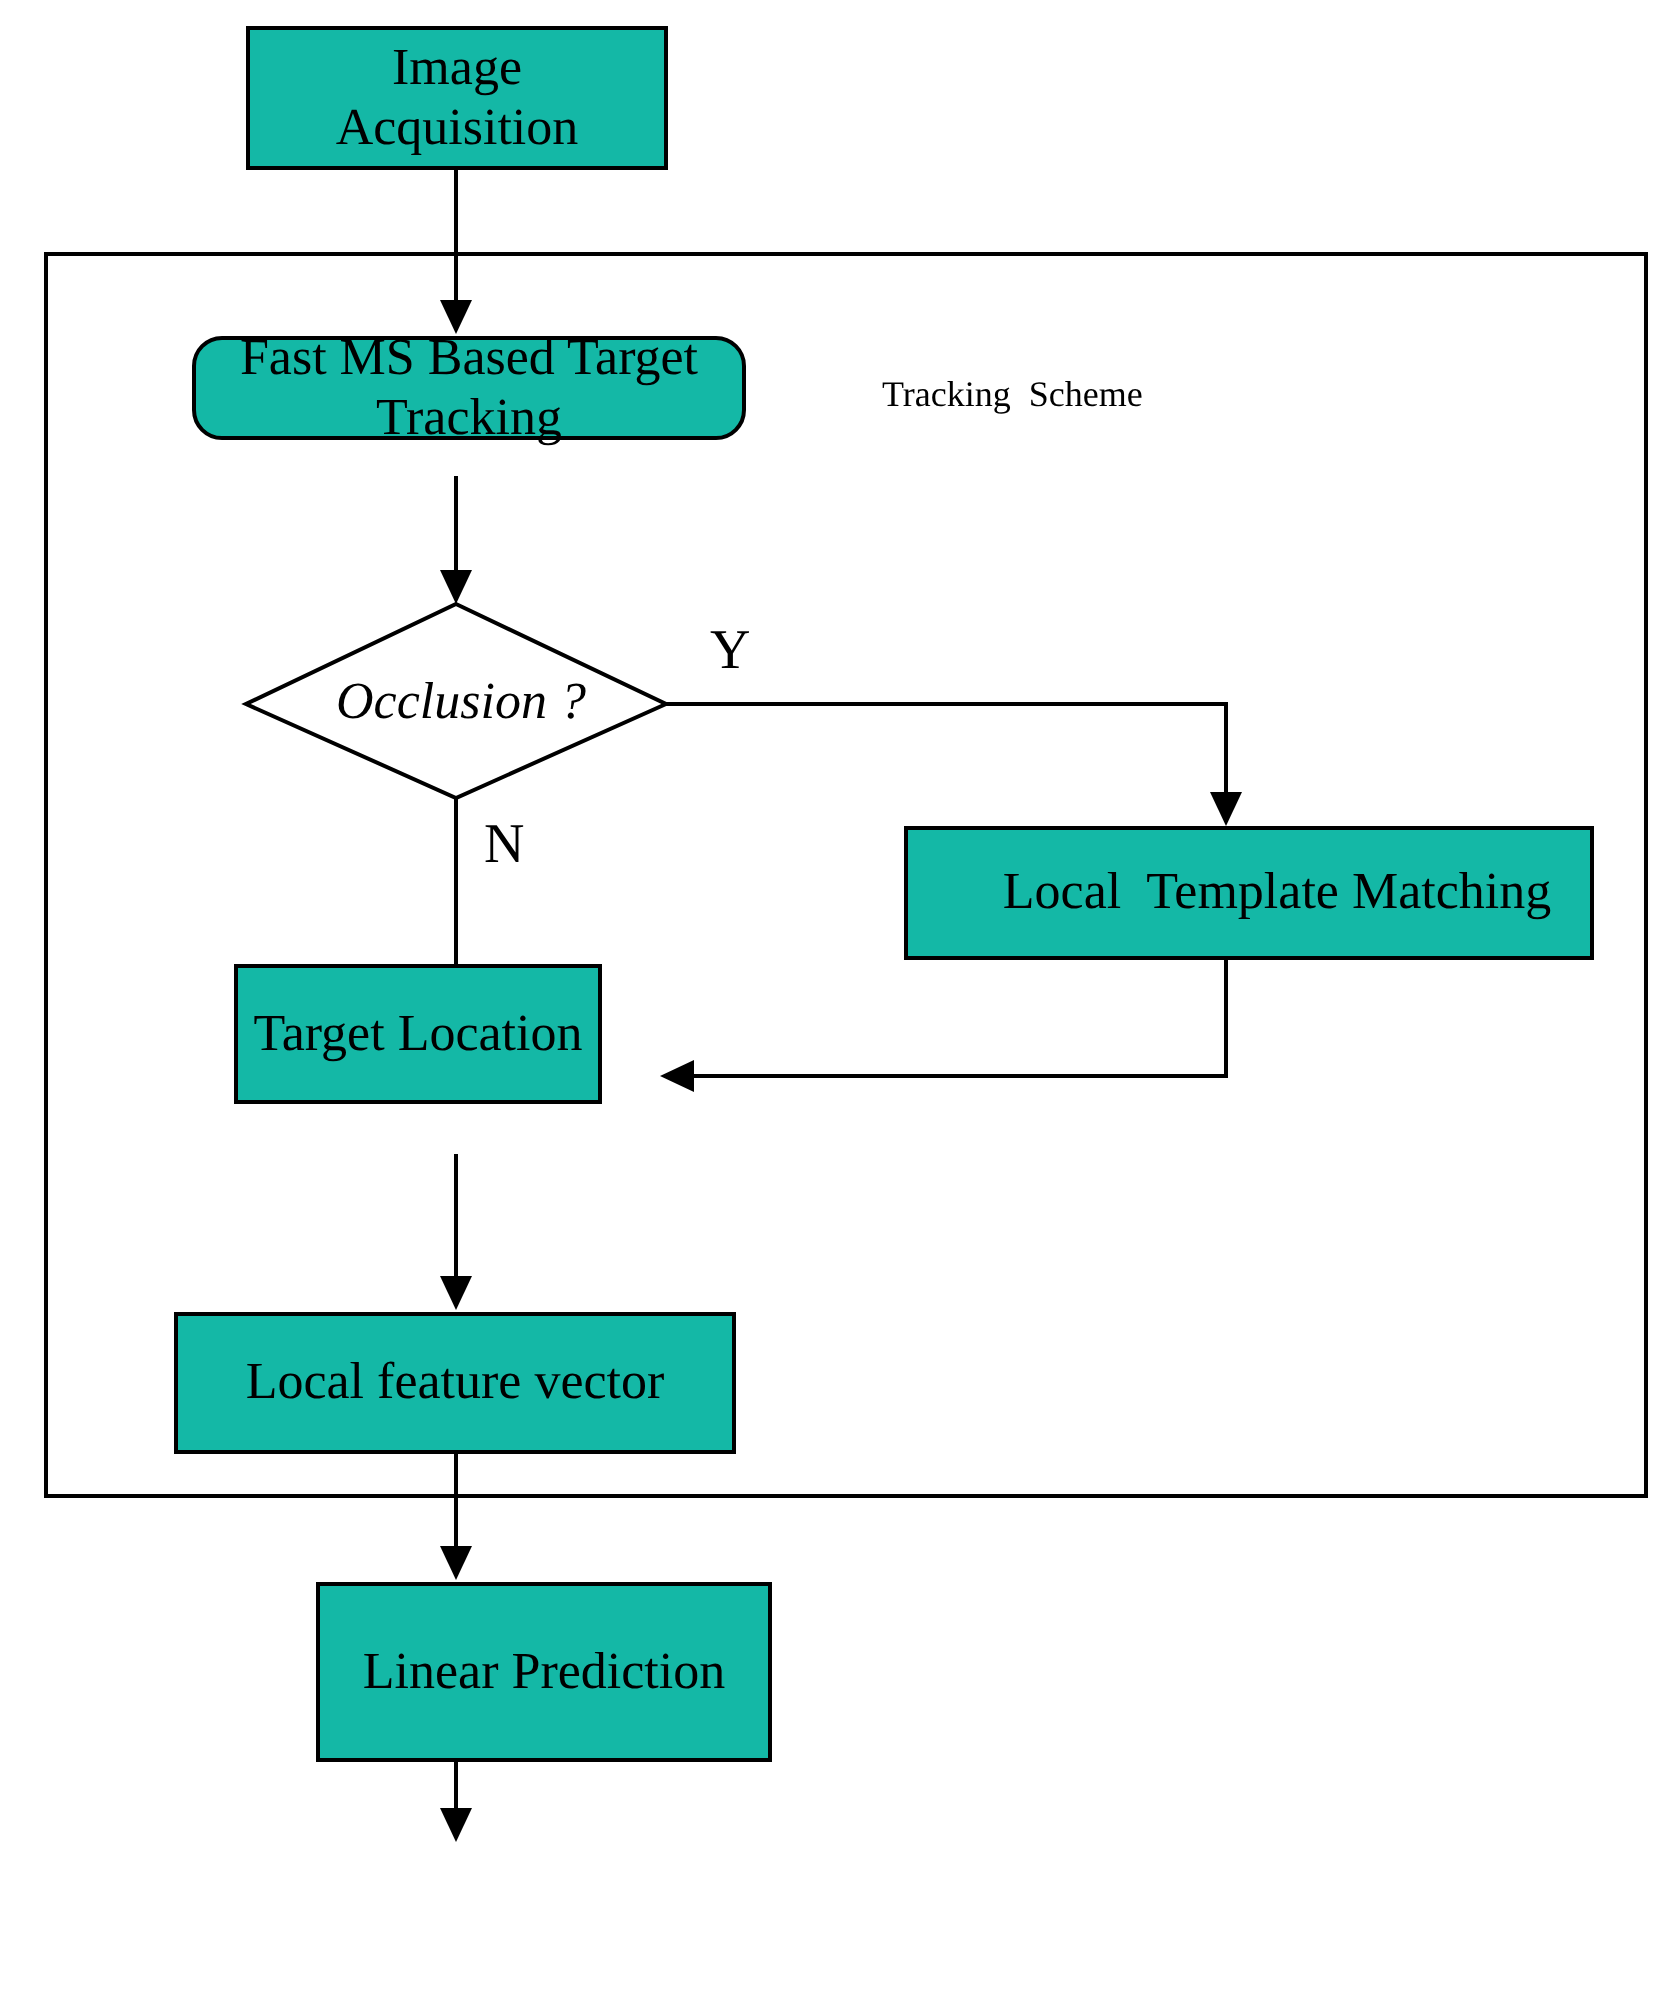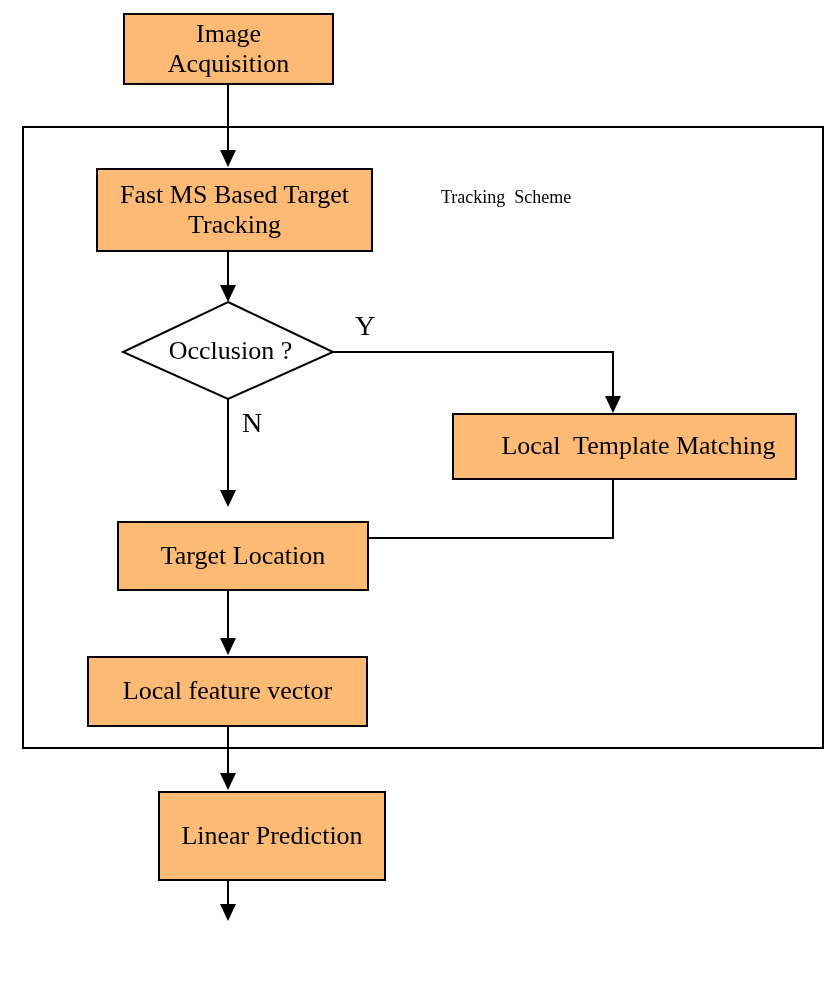--- a/index.html
+++ b/index.html
@@ -12,21 +12,21 @@
   }
   .stage { position: absolute; left: 0; top: 0; width: 840px; height: 1000px; }
   .wires { position: absolute; left: 0; top: 0; }
   .container-box {
     position: absolute;
     border: 2px solid #000;
     background: transparent;
   }
   .node {
     position: absolute;
-    background: #fdba74;
+    background: #14b8a6;
     border: 2px solid #000;
     display: flex;
     align-items: center;
     justify-content: center;
     text-align: center;
     font-size: 26px;
     line-height: 1.17;
     white-space: pre-wrap;
   }
   .diamond-label {
@@ -81,28 +81,28 @@
     <path d="M228 861 L228 919" fill="none" stroke-width="2" marker-end="url(#arrowhead)" stroke="#000000"></path>
 
     <polygon points="228,302 333,352 228,399 123,352" fill="#ffffff" stroke-width="2" stroke="#000000"></polygon>
   </svg>
 
   <div class="float-label" style="left:441px; top:187px;">Tracking  Scheme</div>
 
   <div class="node" style="left:123px; top:13px; width:211px; height:72px;">Image
 Acquisition</div>
 
-  <div class="node" style="left:96px; top:168px; width:277px; height:84px;">Fast MS Based Target
+  <div class="node" style="left:96px; top:168px; width:277px; height:52px;border-radius:15px;">Fast MS Based Target
 Tracking</div>
 
-  <div class="diamond-label" style="left:133px; top:331px; width:195px; height:40px;">Occlusion ?</div>
+  <div class="diamond-label" style="left:133px; top:331px; width:195px; height:40px;font-style:italic;">Occlusion ?</div>
 
   <div class="node" style="left:452px; top:413px; width:345px; height:67px;padding-left:28px;">Local  Template Matching</div>
 
-  <div class="node" style="left:117px; top:521px; width:252px; height:70px;">Target Location</div>
+  <div class="node" style="left:117px; top:482px; width:184px; height:70px;">Target Location</div>
 
   <div class="node" style="left:87px; top:656px; width:281px; height:71px;">Local feature vector</div>
 
   <div class="node" style="left:114px; top:791px; width:228px; height:90px;margin-left:44px;">Linear Prediction</div>
 
 
   <div class="edge-label" style="left:355px; top:310px;">Y</div>
 
   <div class="edge-label" style="left:242px; top:407px;">N</div>
 

